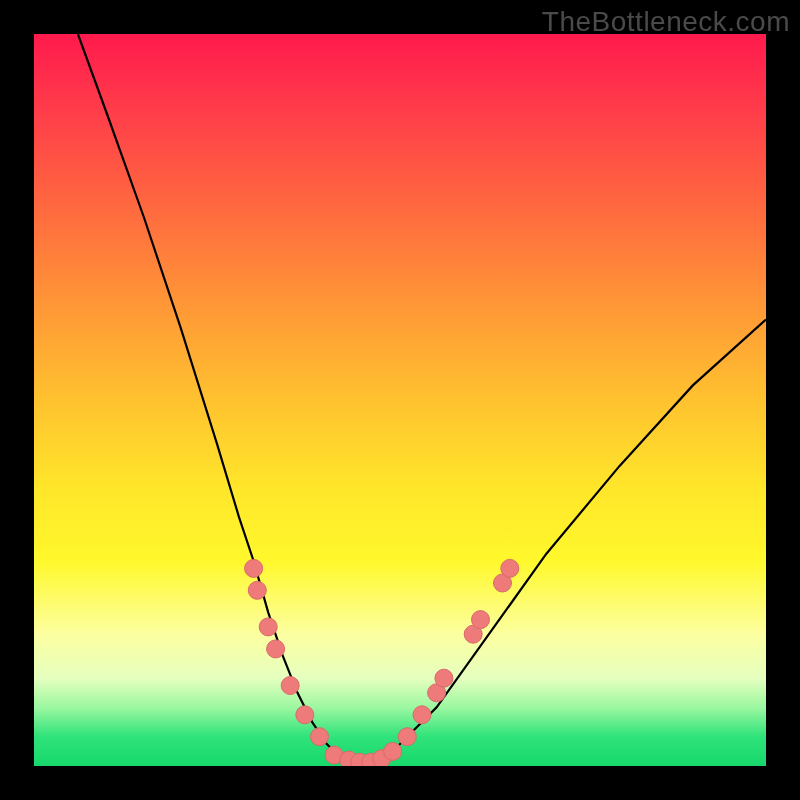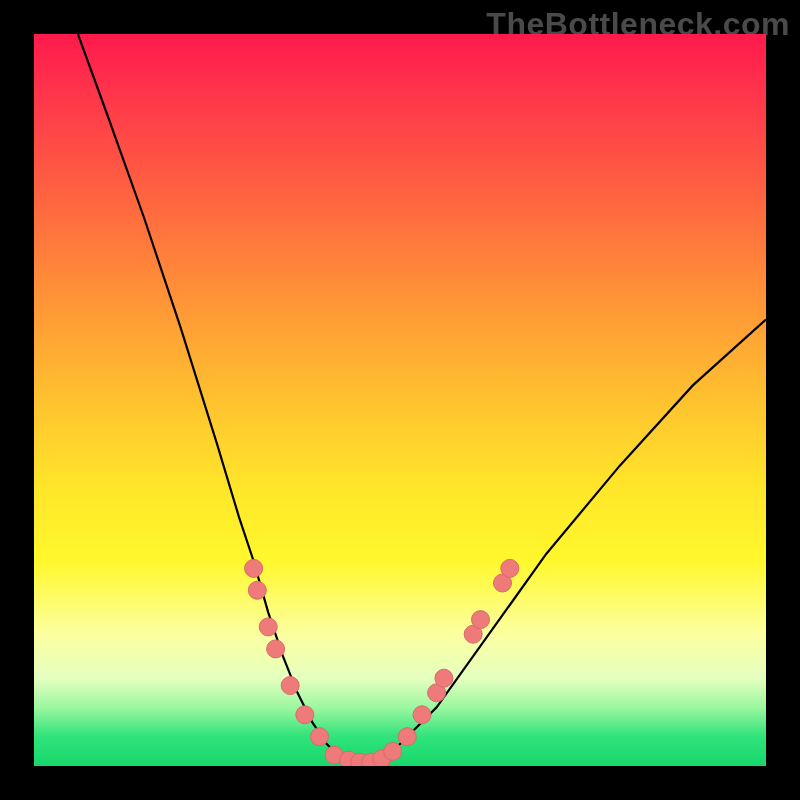--- a/index.html
+++ b/index.html
@@ -37,22 +37,22 @@
       #e5ffbf 88%,
       #9cf7a0 92%,
       #2fe37a 96%,
       #17d86b 100%);
   }
   .branding {
     position: absolute;
     top: 6px;
     right: 10px;
     color: #4a4a4a;
-    font-size: 32px;
-    font-weight: 700;
+    font-size: 28px;
+    font-weight: 400;
     letter-spacing: 0.5px;
   }
   svg.curve {
     position: absolute;
     top: 0;
     left: 0;
     width: 732px;
     height: 732px;
   }
 </style>

